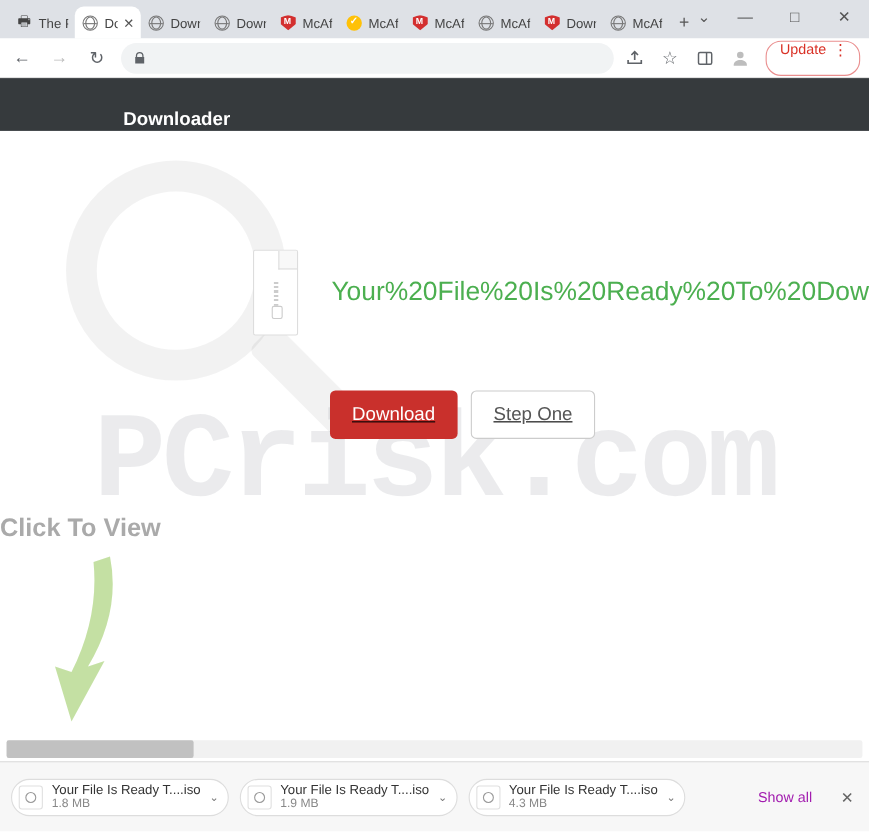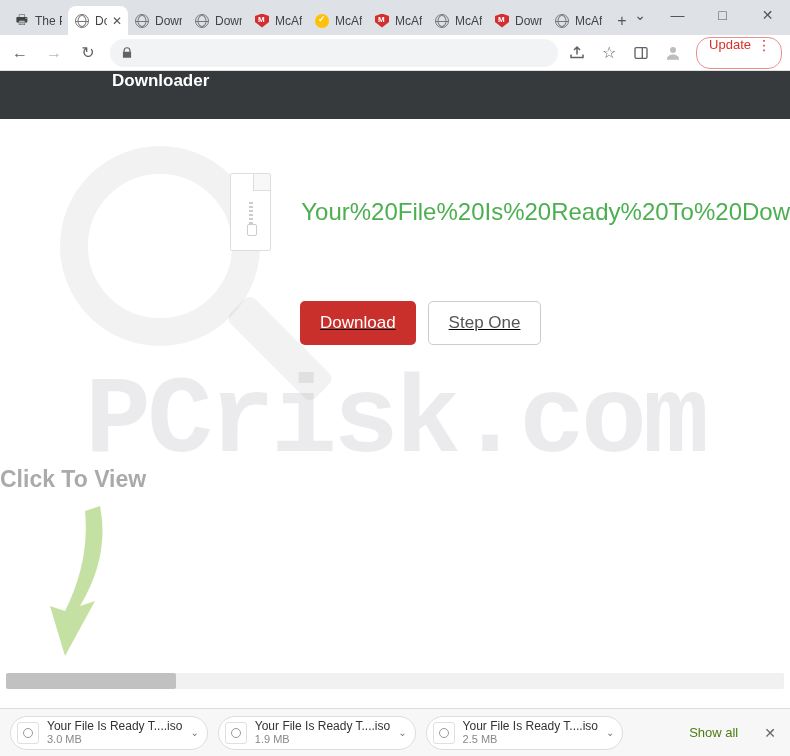--- a/index.html
+++ b/index.html
@@ -25,29 +25,29 @@
 .nav-btn.disabled { color: #bdbdbd; }
 .omnibox { flex: 1; height: 28px; background: #f1f3f4; border-radius: 14px; display: flex; align-items: center; padding: 0 10px; }
 .lock { width: 14px; height: 14px; color: #5f6368; }
 .right-icons { display: flex; align-items: center; gap: 14px; }
 .ri { width: 18px; height: 18px; color: #5f6368; display: flex; align-items: center; justify-content: center; }
 .update-btn { border: 1px solid #ea8f8f; color: #d93025; border-radius: 14px; height: 32px; padding: 0 10px 16px 12px; display: flex; align-items: center; font-size: 13px; gap: 6px; }
 .update-btn .dots { color: #d93025; font-size: 14px; }
 
 
 .page { position: relative; height: 620px; background: #fff; overflow: hidden; }
-.page-header { background: #363a3d; height: 48px; display: flex; align-items: flex-start; padding-left: 112px; }
+.page-header { background: #363a3d; height: 48px; display: flex; align-items: flex-end; padding-left: 112px; }
 .page-header-title { color: #fff; font-weight: 600; font-size: 17px; }
 
 .watermark { position: absolute; left: 0; right: 0; top: 80px; bottom: 0; display: flex; align-items: center; justify-content: center; pointer-events: none; opacity: 0.08; }
 .watermark-text { font-size: 110px; font-weight: 700; color: #0f172a; letter-spacing: -4px; font-family: Liberation Mono, monospace; }
 .watermark-circle { position: absolute; left: 60px; top: 75px; width: 200px; height: 200px; border: 28px solid #000; border-radius: 50%; opacity: 0.05; }
 .watermark-handle { position: absolute; left: 220px; top: 260px; width: 120px; height: 35px; background: #000; opacity: 0.05; transform: rotate(45deg); border-radius: 8px; }
 
-.content-area { position: relative; padding-top: 54px; }
+.content-area { position: relative; padding-top: 108px; }
 .file-row { display: flex; align-items: center; padding-left: 230px; gap: 30px; }
 .file-icon { width: 62px; height: 78px; border: 1px solid #ddd; border-radius: 2px; position: relative; background: #fff; }
 .file-icon::before { content: ""; position: absolute; top: 0; right: 0; width: 16px; height: 16px; border-left: 1px solid #ddd; border-bottom: 1px solid #ddd; background: #f8f8f8; }
 .zipper { position: absolute; left: 50%; top: 28px; width: 10px; height: 30px; transform: translateX(-50%); }
 .zipper::before { content: ""; position: absolute; left: 3px; top: 0; width: 4px; height: 22px; background: repeating-linear-gradient(#ccc 0 2px, transparent 2px 4px); }
 .zipper::after { content: ""; position: absolute; left: 1px; top: 22px; width: 8px; height: 10px; border: 1px solid #ccc; border-radius: 2px; }
 
 .ready-text { color: #4caf50; font-size: 24px; font-weight: 400; white-space: nowrap; }
 
 .button-row { display: flex; gap: 12px; padding-left: 300px; margin-top: 50px; text-decoration: underline; }
@@ -55,30 +55,30 @@
 .btn-step { background: #fff; color: #555; border: 1px solid #ccc; border-radius: 5px; padding: 11px 20px; font-size: 17px; }
 
 .click-to-view { position: absolute; left: 0; top: 395px; color: #aaa; font-size: 23px; font-weight: 700; }
 .arrow-down { position: absolute; left: 40px; top: 425px; }
 .arrow-down svg { opacity: 0.5; }
 
 .hscroll { position: absolute; left: 6px; right: 6px; bottom: 2px; height: 16px; background: #f1f1f1; border-radius: 2px; }
 .hscroll-thumb { position: absolute; left: 0; top: 0; width: 170px; height: 16px; background: #c1c1c1; border-radius: 2px; }
 
 
-.download-bar { position: absolute; left: 0; right: 0; bottom: 0; height: 48px; background: #f7f7f7; border-top: 1px solid #ddd; display: flex; align-items: center; padding: 0 10px; gap: 10px; }
+.download-bar { position: absolute; left: 0; right: 0; bottom: 0; height: 64px; background: #f7f7f7; border-top: 1px solid #ddd; display: flex; align-items: center; padding: 0 10px; gap: 10px; }
 .dl-item { display: flex; align-items: center; border: 1px solid #ddd; border-radius: 18px; height: 34px; padding: 0 8px 0 6px; gap: 8px; background: #fff; min-width: 185px; }
 .dl-icon { width: 22px; height: 22px; border: 1px solid #e0e0e0; border-radius: 3px; display: flex; align-items: center; justify-content: center; }
 .dl-icon-inner { width: 10px; height: 10px; border: 1.5px solid #999; border-radius: 50%; }
 .dl-text { display: flex; flex-direction: column; line-height: 1.1; flex: 1; }
 .dl-name { font-size: 12px; color: #333; white-space: nowrap; overflow: hidden; }
 .dl-size { font-size: 11px; color: #888; }
 .dl-chev { color: #777; font-size: 10px; }
 .dl-spacer { flex: 1; }
-.show-all { color: #4d7c0f; font-size: 13px; margin-right: 12px; }
+.show-all { color: #a21caf; font-size: 13px; margin-right: 12px; }
 .dl-close { color: #666; font-size: 14px; padding: 4px; }
 
 
 .globe { width: 14px; height: 14px; border: 1.2px solid #777; border-radius: 50%; position: relative; }
 .globe::before { content: ""; position: absolute; left: 0; right: 0; top: 50%; border-top: 1px solid #777; }
 .globe::after { content: ""; position: absolute; top: 0; bottom: 0; left: 50%; width: 7px; border: 1px solid #777; border-radius: 50%; transform: translateX(-50%); }
 .printer { color: #444; font-size: 13px; }
 .shield-red { width: 14px; height: 14px; background: #d32f2f; clip-path: polygon(50% 0, 100% 18%, 100% 60%, 50% 100%, 0 60%, 0 18%); position: relative; }
 .shield-red::after { content: "M"; position: absolute; color: #fff; font-size: 8px; font-weight: bold; left: 3px; top: 1px; }
 .shield-yellow { width: 14px; height: 14px; background: #ffc107; border-radius: 50%; position: relative; }
@@ -228,40 +228,40 @@
   </div>
 </div>
 
 <div class="download-bar">
   <div class="dl-item">
     <div class="dl-icon">
         <div class="dl-icon-inner"></div>
       </div>
     <div class="dl-text">
       <span class="dl-name">Your File Is Ready T....iso</span>
-      <span class="dl-size">3.0 MB</span>
+      <span class="dl-size">1.8 MB</span>
     </div>
     <span class="dl-chev">⌄</span>
   </div>
   <div class="dl-item">
     <div class="dl-icon">
         <div class="dl-icon-inner"></div>
       </div>
     <div class="dl-text">
       <span class="dl-name">Your File Is Ready T....iso</span>
       <span class="dl-size">1.9 MB</span>
     </div>
     <span class="dl-chev">⌄</span>
   </div>
   <div class="dl-item">
     <div class="dl-icon">
         <div class="dl-icon-inner"></div>
       </div>
     <div class="dl-text">
       <span class="dl-name">Your File Is Ready T....iso</span>
-      <span class="dl-size">2.5 MB</span>
+      <span class="dl-size">4.3 MB</span>
     </div>
     <span class="dl-chev">⌄</span>
   </div>
   <div class="dl-spacer"></div>
   <div class="show-all">Show all</div>
   <div class="dl-close">✕</div>
 </div>
 
 </body></html>

